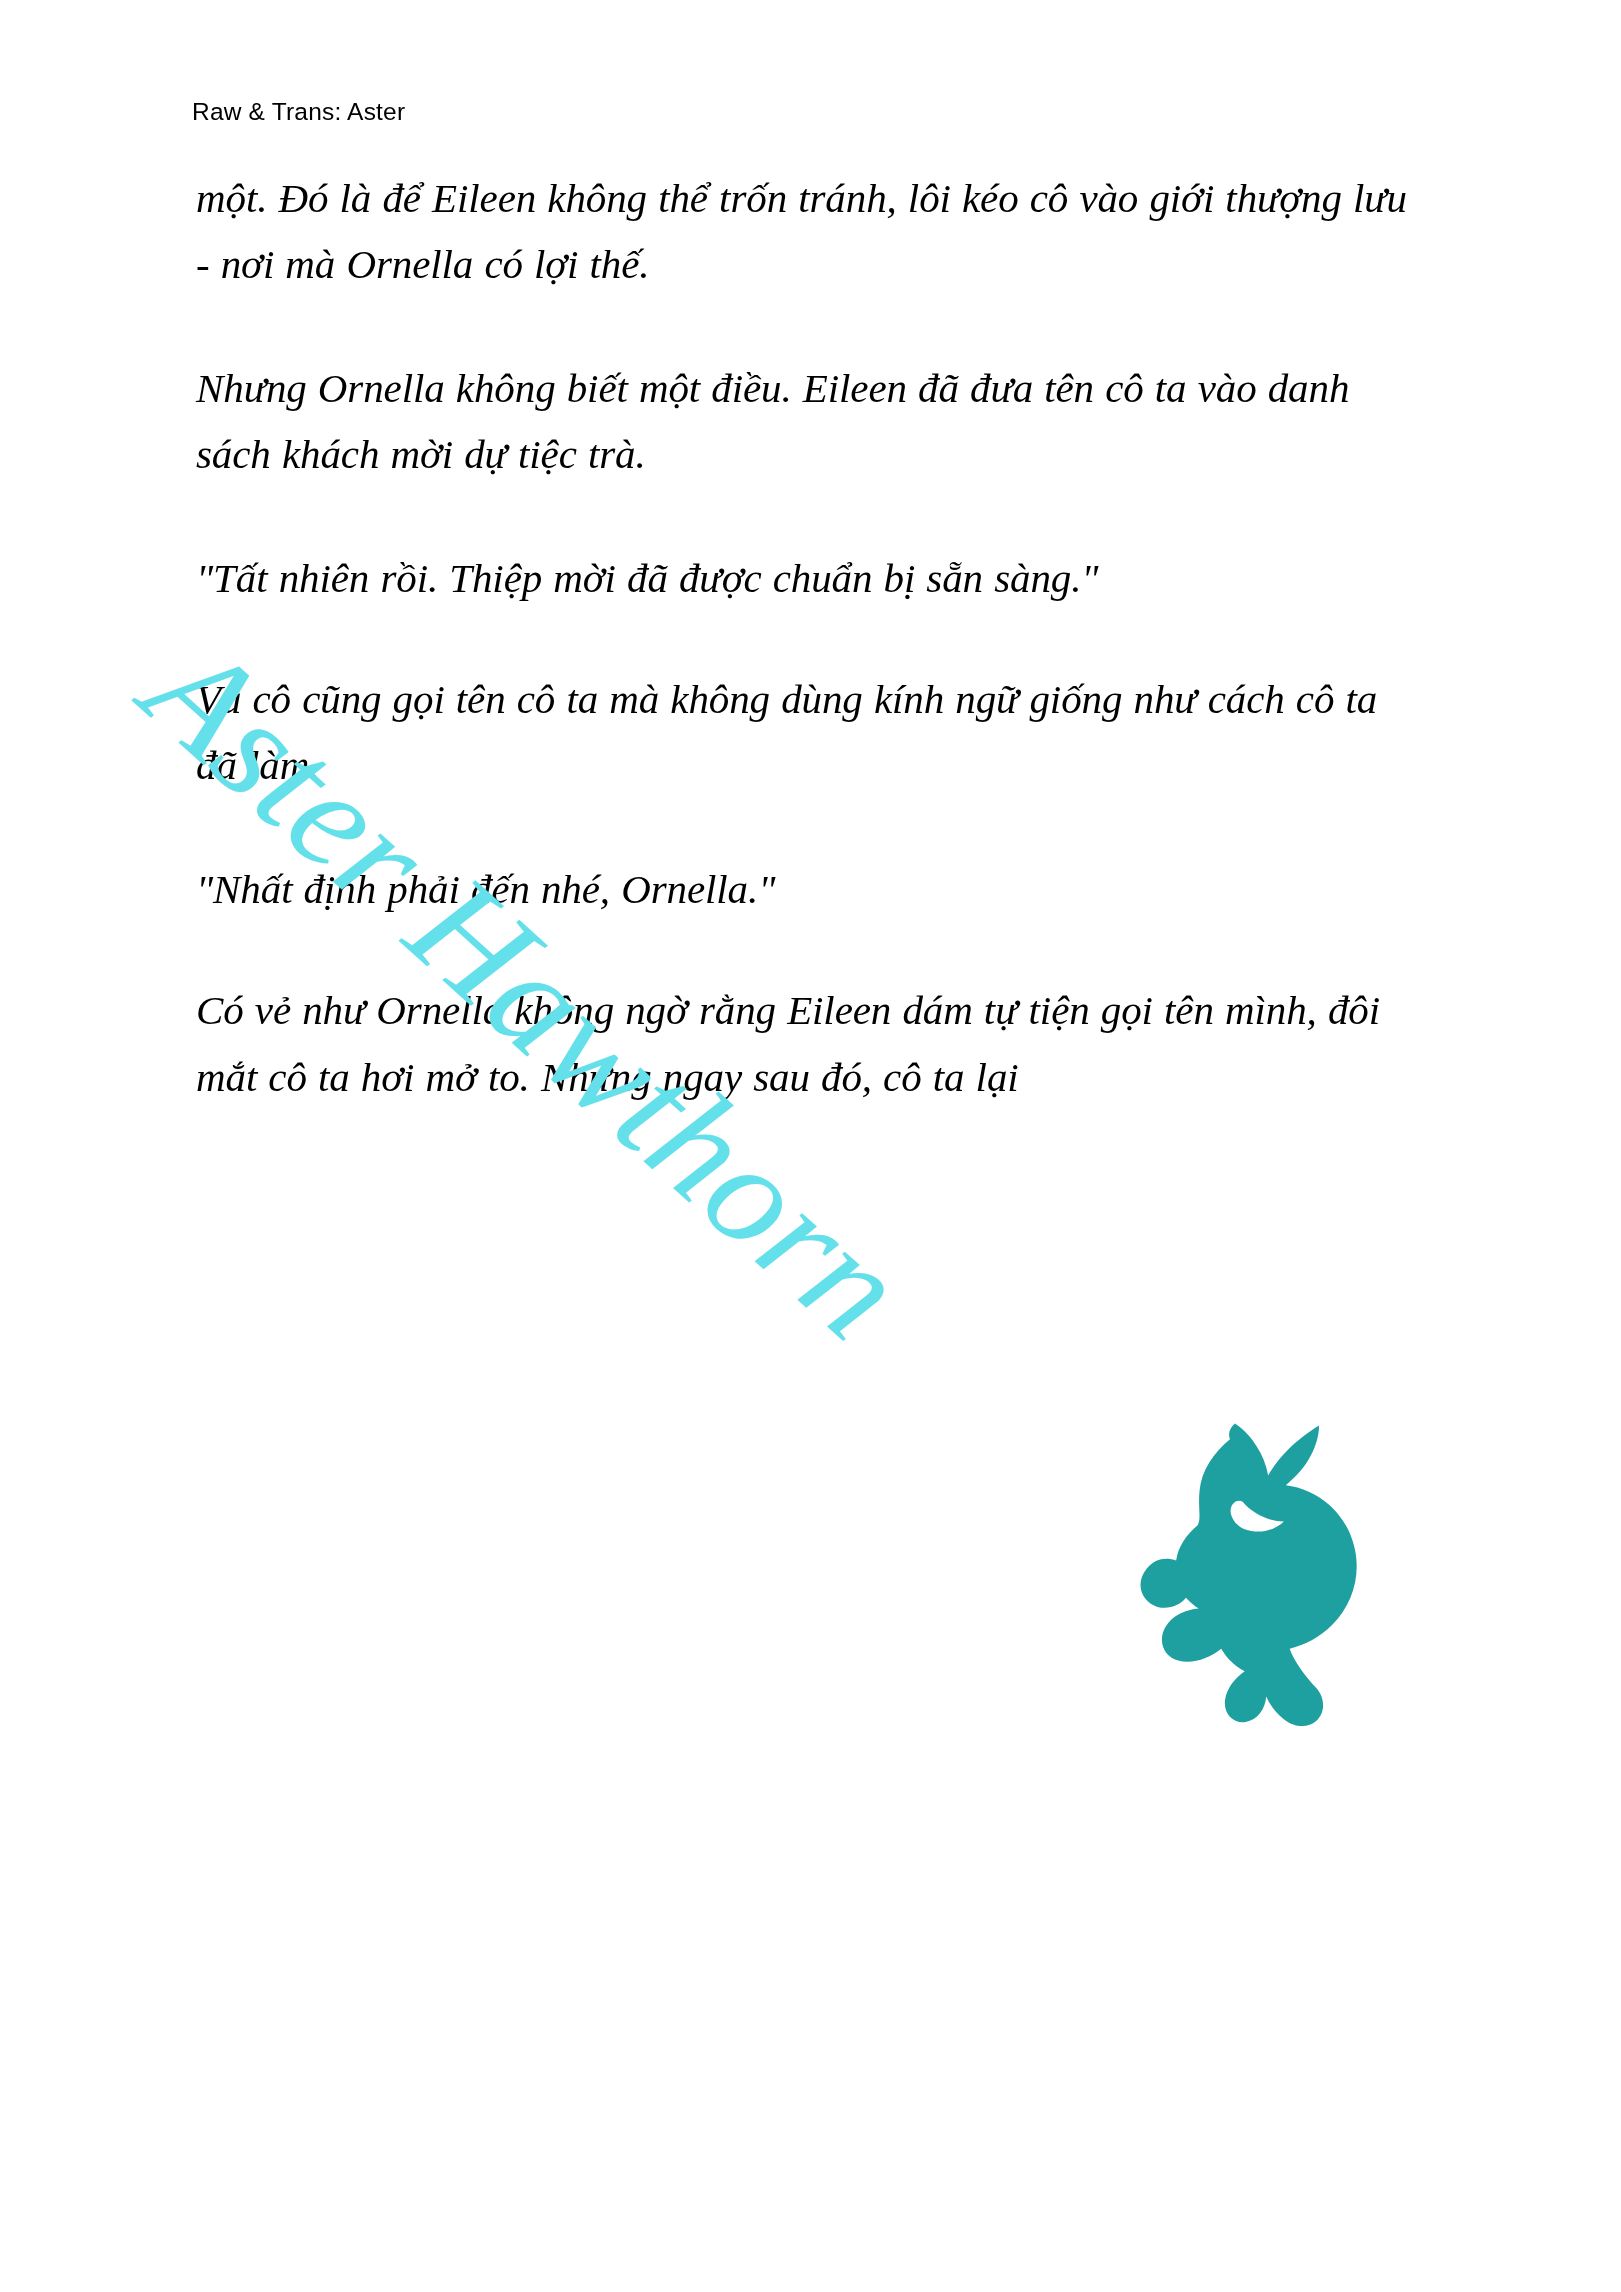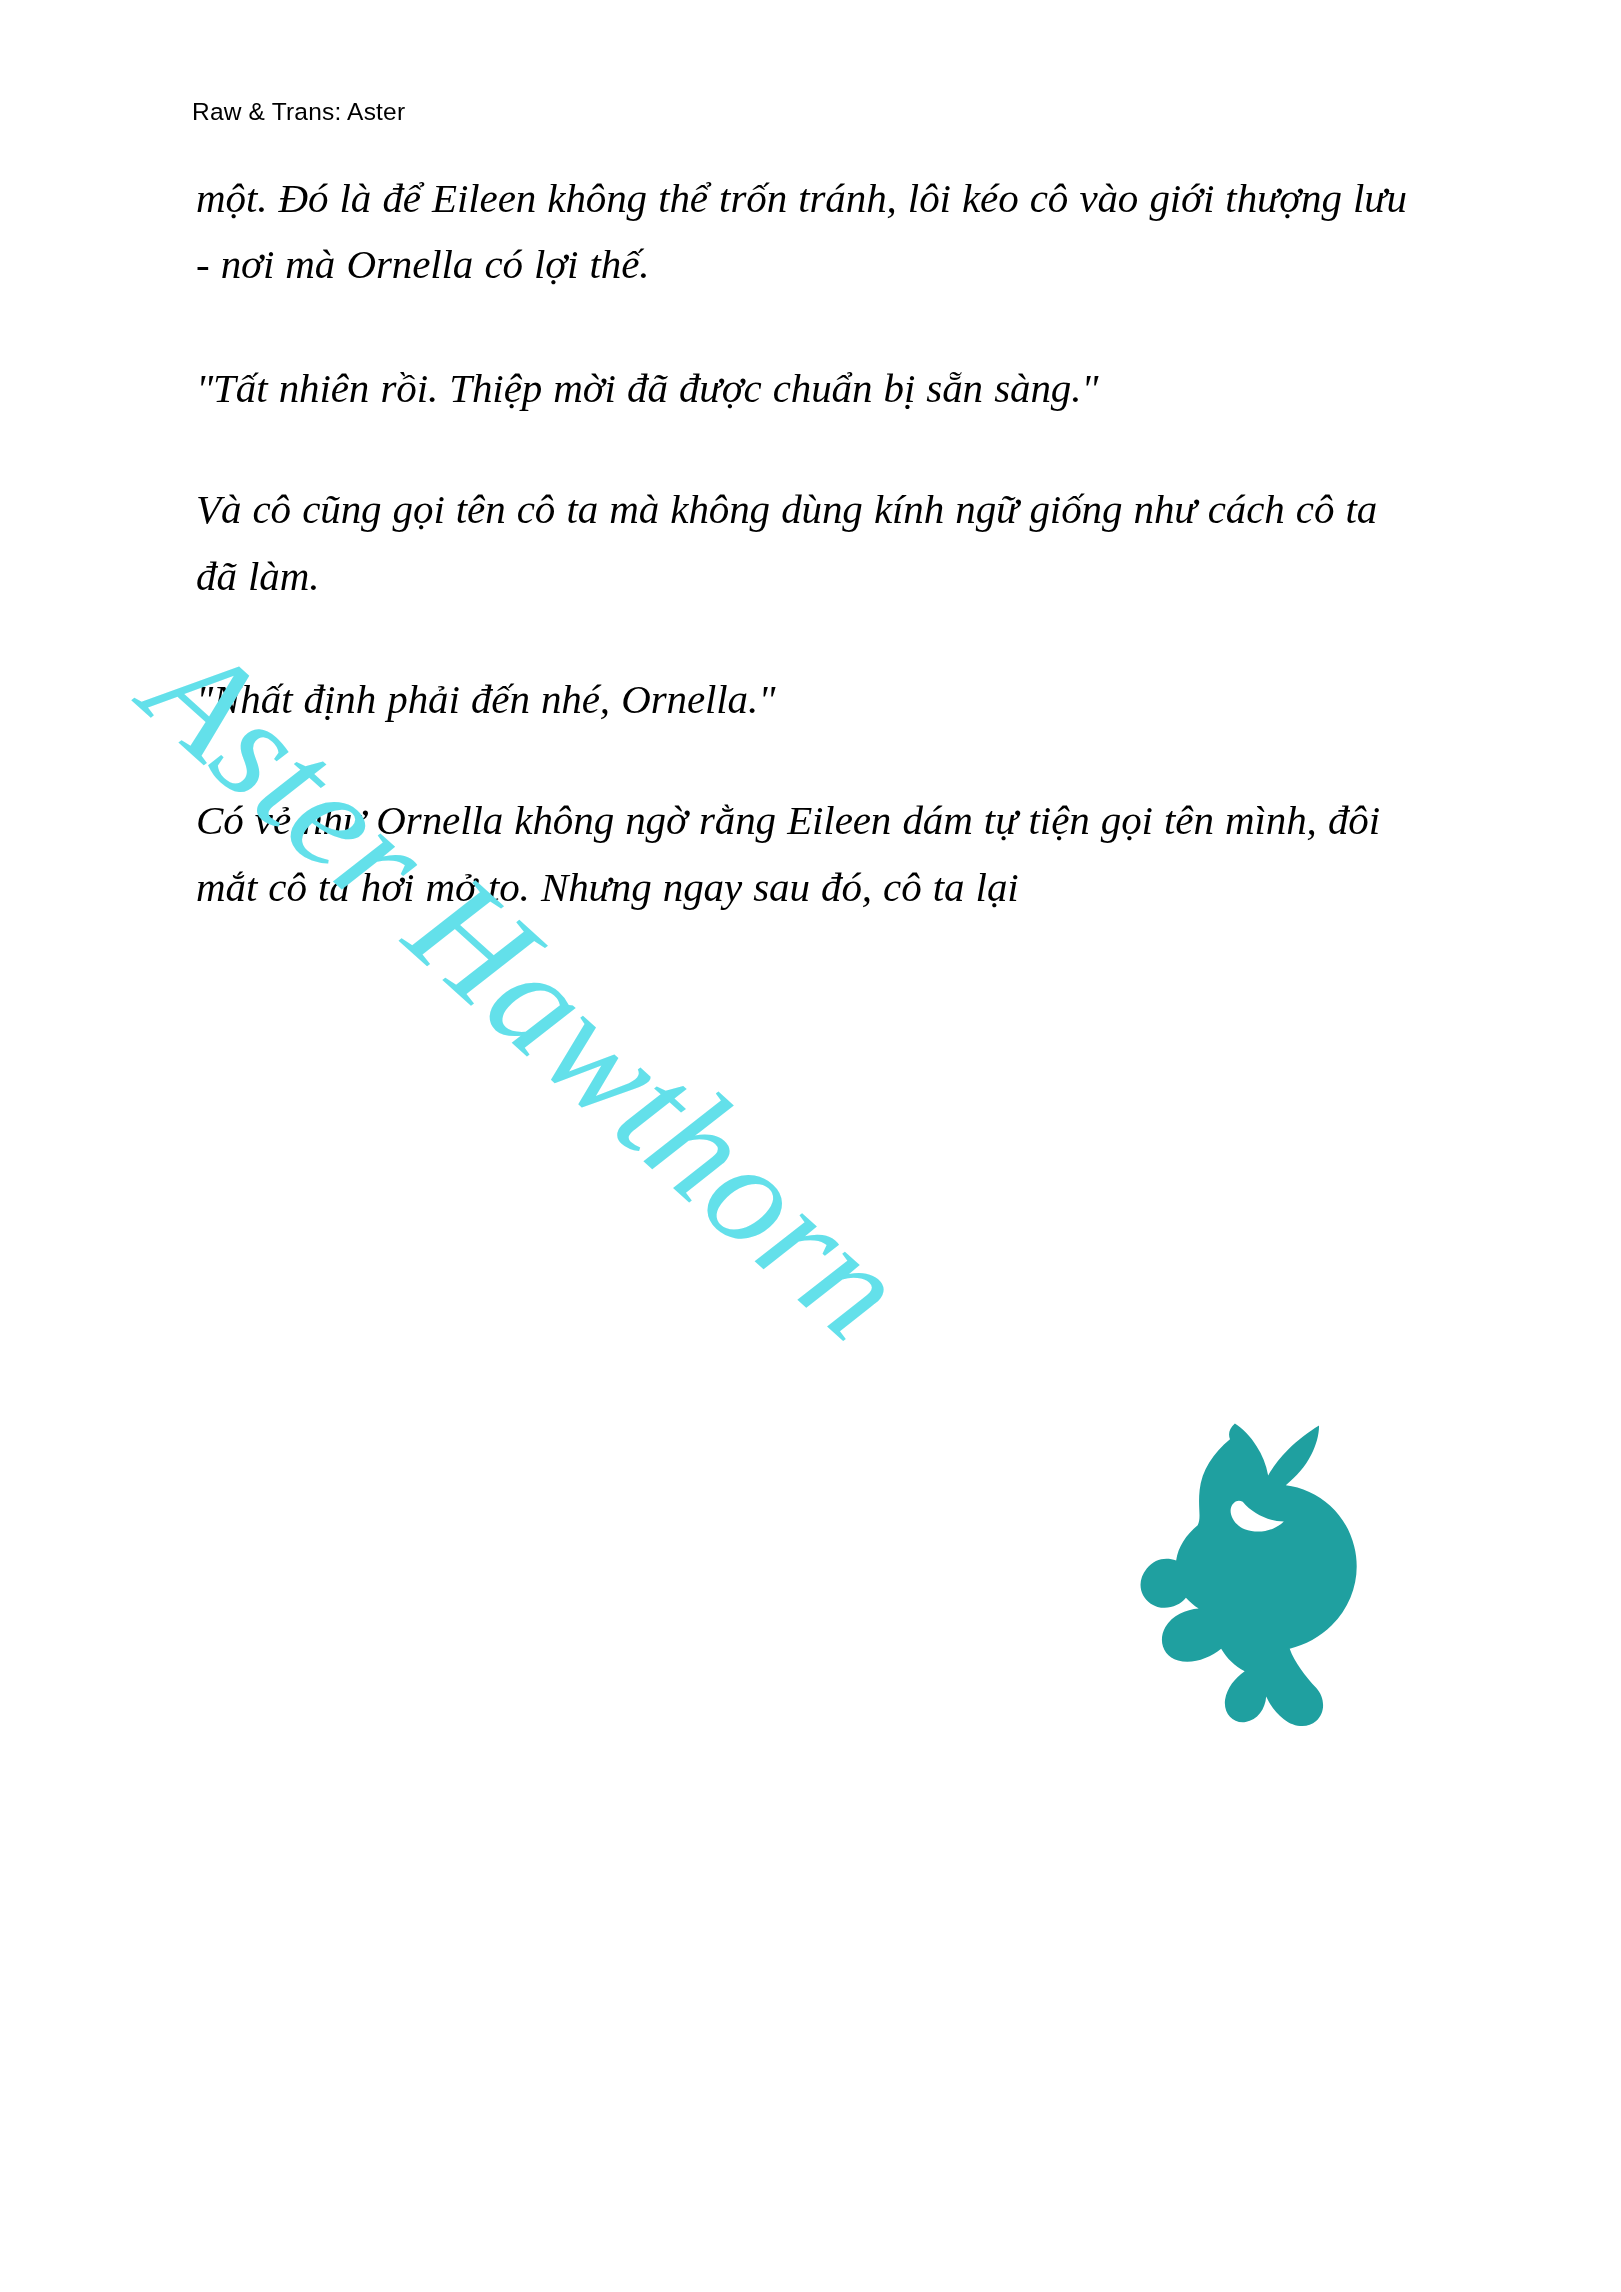--- a/index.html
+++ b/index.html
@@ -78,20 +78,21 @@
 <body>
 
 <div class="page">
 
   <div class="header">Raw &amp; Trans: Aster</div>
 
   <div class="watermark">Aster Hawthorn</div>
 
   <div class="content">
     <p class="para">một. Đó là để Eileen không thể trốn tránh, lôi kéo cô vào giới thượng lưu - nơi mà Ornella có lợi thế.</p>
+    <p class="para">Nhưng Ornella không biết một điều. Eileen đã đưa tên cô ta vào danh sách khách mời dự tiệc trà.</p>
     <p class="para tight">"Tất nhiên rồi. Thiệp mời đã được chuẩn bị sẵn sàng."</p>
     <p class="para">Và cô cũng gọi tên cô ta mà không dùng kính ngữ giống như cách cô ta đã làm.</p>
     <p class="para tight">"Nhất định phải đến nhé, Ornella."</p>
     <p class="para">Có vẻ như Ornella không ngờ rằng Eileen dám tự tiện gọi tên mình, đôi mắt cô ta hơi mở to. Nhưng ngay sau đó, cô ta lại</p>
   </div>
 
   <div class="cat-logo">
     <svg viewBox="0 0 330 350" xmlns="http://www.w3.org/2000/svg" aria-hidden="true">
       <g fill="#1fa0a0">
 

